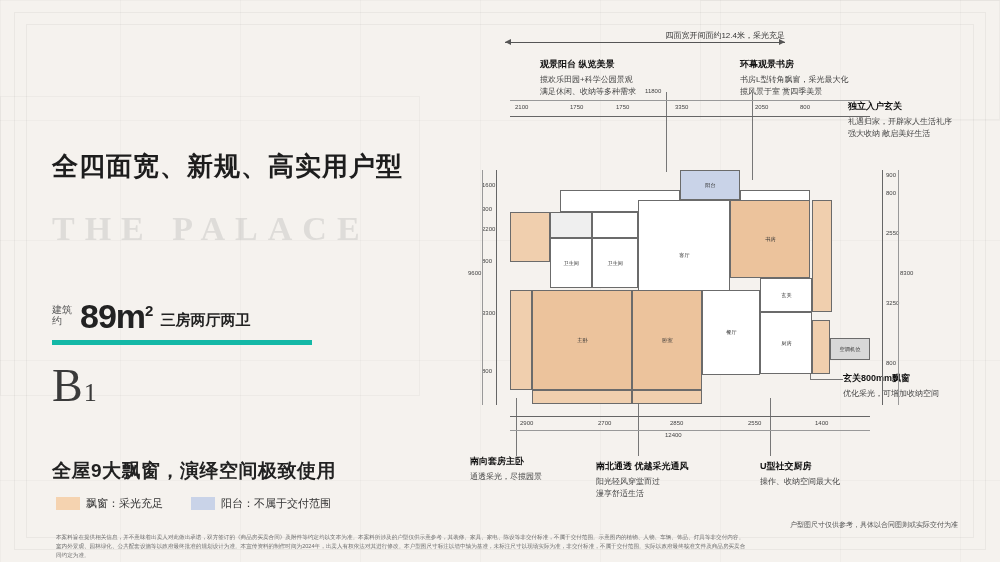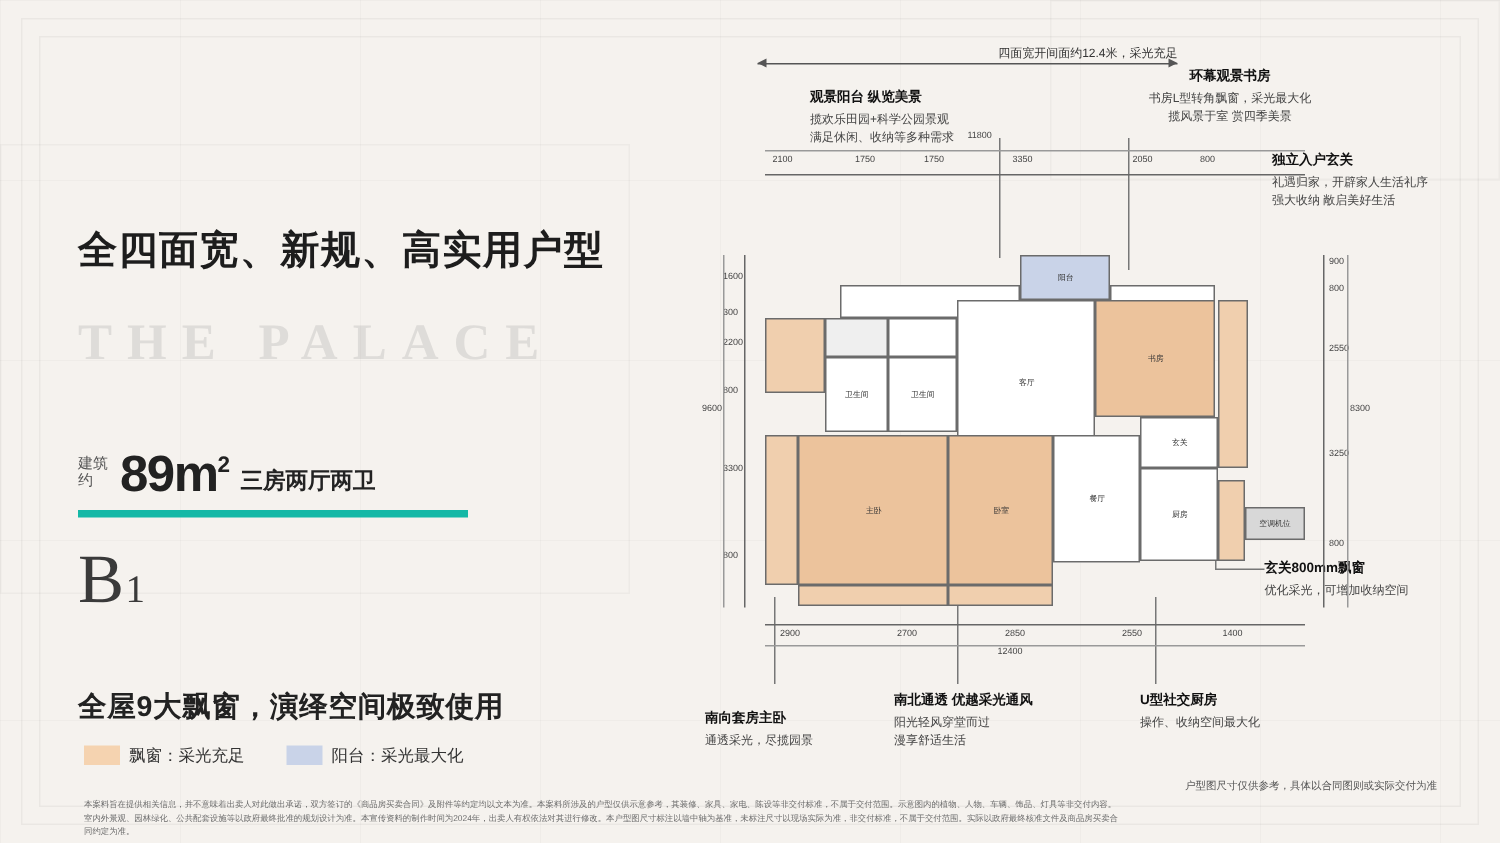--- a/index.html
+++ b/index.html
@@ -157,58 +157,58 @@
 
 <div class="feature-line">全屋9大飘窗，演绎空间极致使用</div>
 
 <div class="legend">
   <div class="item">
     <span class="sw" id="sw0" style="background: rgb(245, 211, 176);"></span>
     <span>飘窗：采光充足</span>
   </div>
   <div class="item">
     <span class="sw" id="sw1" style="background: rgb(201, 211, 232);"></span>
-    <span>阳台：采光最大化</span>
+    <span>阳台：不属于交付范围</span>
   </div>
 </div>
 
 <div class="disclaimer">本案料旨在提供相关信息，并不意味着出卖人对此做出承诺，双方签订的《商品房买卖合同》及附件等约定均以文本为准。本案料所涉及的户型仅供示意参考，其装修、家具、家电、陈设等非交付标准，不属于交付范围。示意图内的植物、人物、车辆、饰品、灯具等非交付内容。室内外景观、园林绿化、公共配套设施等以政府最终批准的规划设计为准。本宣传资料的制作时间为2024年，出卖人有权依法对其进行修改。本户型图尺寸标注以墙中轴为基准，未标注尺寸以现场实际为准，非交付标准，不属于交付范围。实际以政府最终核准文件及商品房买卖合同约定为准。</div>
 <div class="note-right">户型图尺寸仅供参考，具体以合同图则或实际交付为准</div>
 
 <div class="topdim">四面宽开间面约12.4米，采光充足</div>
 <div class="topdim-line"></div>
 
 <div class="callout" style="left:540px; top:58px; width:150px;">
   <span class="title">观景阳台 纵览美景</span>
   <span class="body" style="white-space:pre-line">揽欢乐田园+科学公园景观
 满足休闲、收纳等多种需求</span>
 </div>
 <div class="leader" style="left:666px; top:92px; width:1px; height:80px;"></div>
 
-<div class="callout" style="left:740px; top:44px; width:160px;text-align:center;">
+<div class="callout" style="left:740px; top:58px; width:160px;">
   <span class="title">环幕观景书房</span>
   <span class="body" style="white-space:pre-line">书房L型转角飘窗，采光最大化
 揽风景于室 赏四季美景</span>
 </div>
 <div class="leader" style="left:752px; top:92px; width:1px; height:88px;"></div>
 
 <div class="callout" style="left:848px; top:100px; width:150px;">
   <span class="title">独立入户玄关</span>
   <span class="body" style="white-space:pre-line">礼遇归家，开辟家人生活礼序
 强大收纳 敞启美好生活</span>
 </div>
 
 <div class="callout" style="left:843px; top:372px; width:150px;">
   <span class="title">玄关800mm飘窗</span>
   <span class="body">优化采光，可增加收纳空间</span>
 </div>
 <div class="leader" style="left:810px; top:340px; width:1px; height:40px;"></div>
 <div class="leader" style="left:810px; top:379px; width:33px; height:1px;"></div>
 
-<div class="callout" style="left:470px; top:472px; width:120px;">
+<div class="callout" style="left:470px; top:455px; width:120px;">
   <span class="title">南向套房主卧</span>
   <span class="body">通透采光，尽揽园景</span>
 </div>
 <div class="leader" style="left:516px; top:398px; width:1px; height:58px;"></div>
 
 <div class="callout" style="left:596px; top:460px; width:150px;">
   <span class="title">南北通透 优越采光通风</span>
   <span class="body" style="white-space:pre-line">阳光轻风穿堂而过
 漫享舒适生活</span>
 </div>

